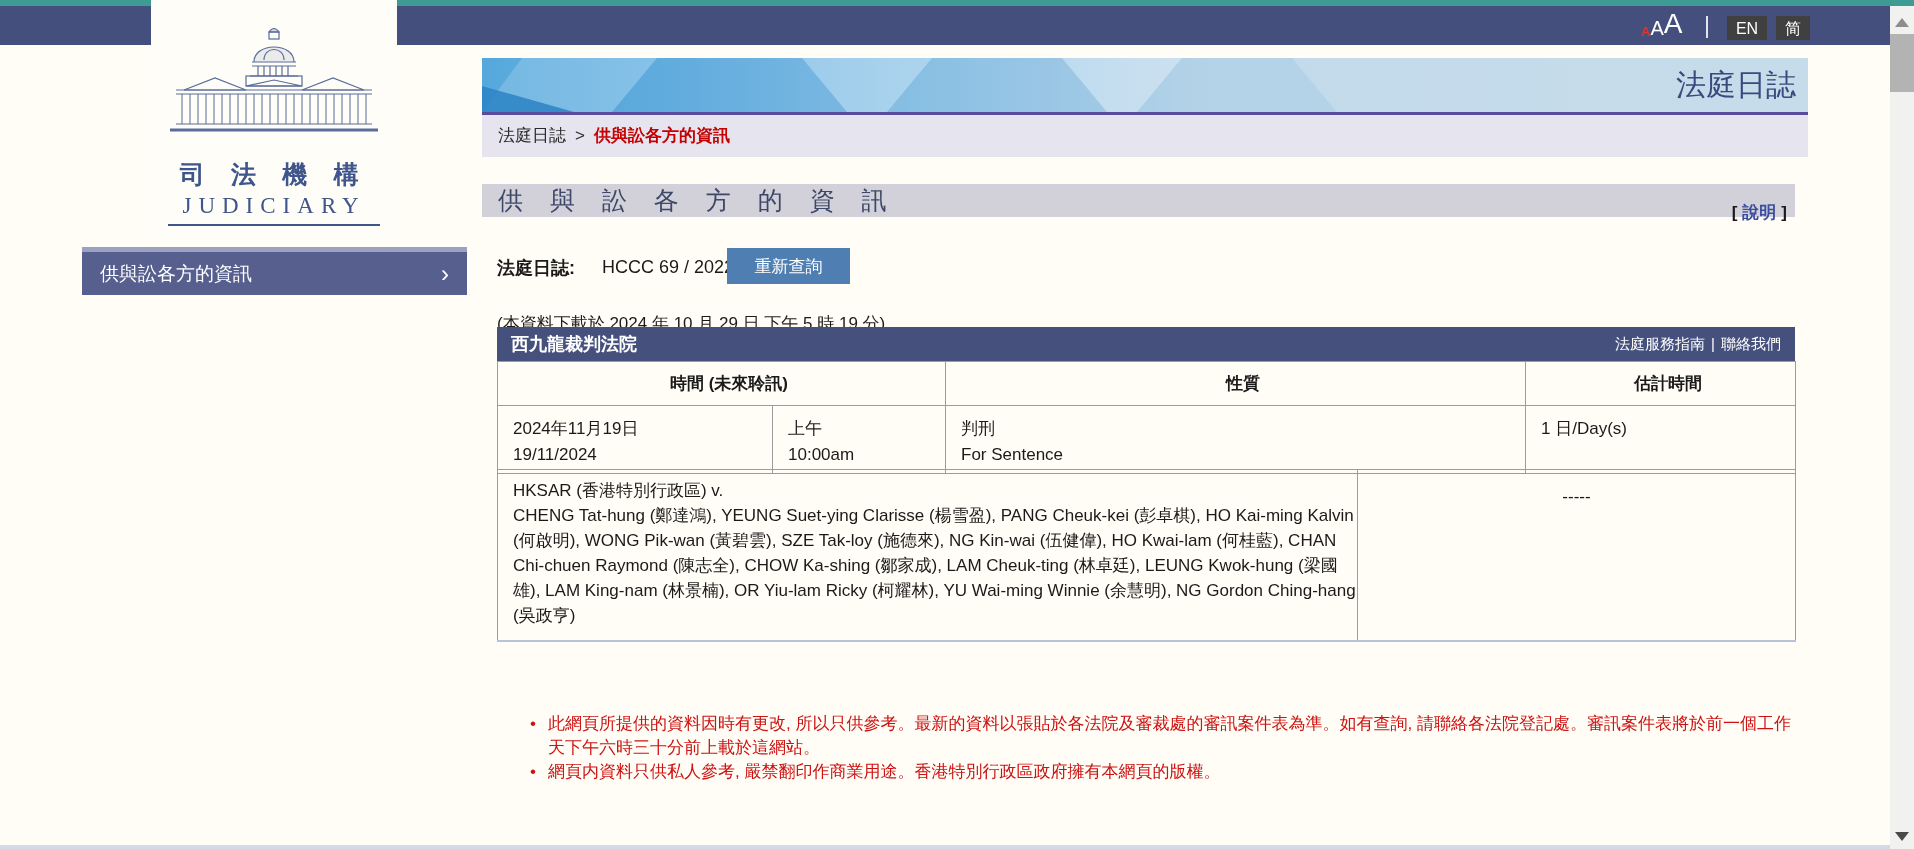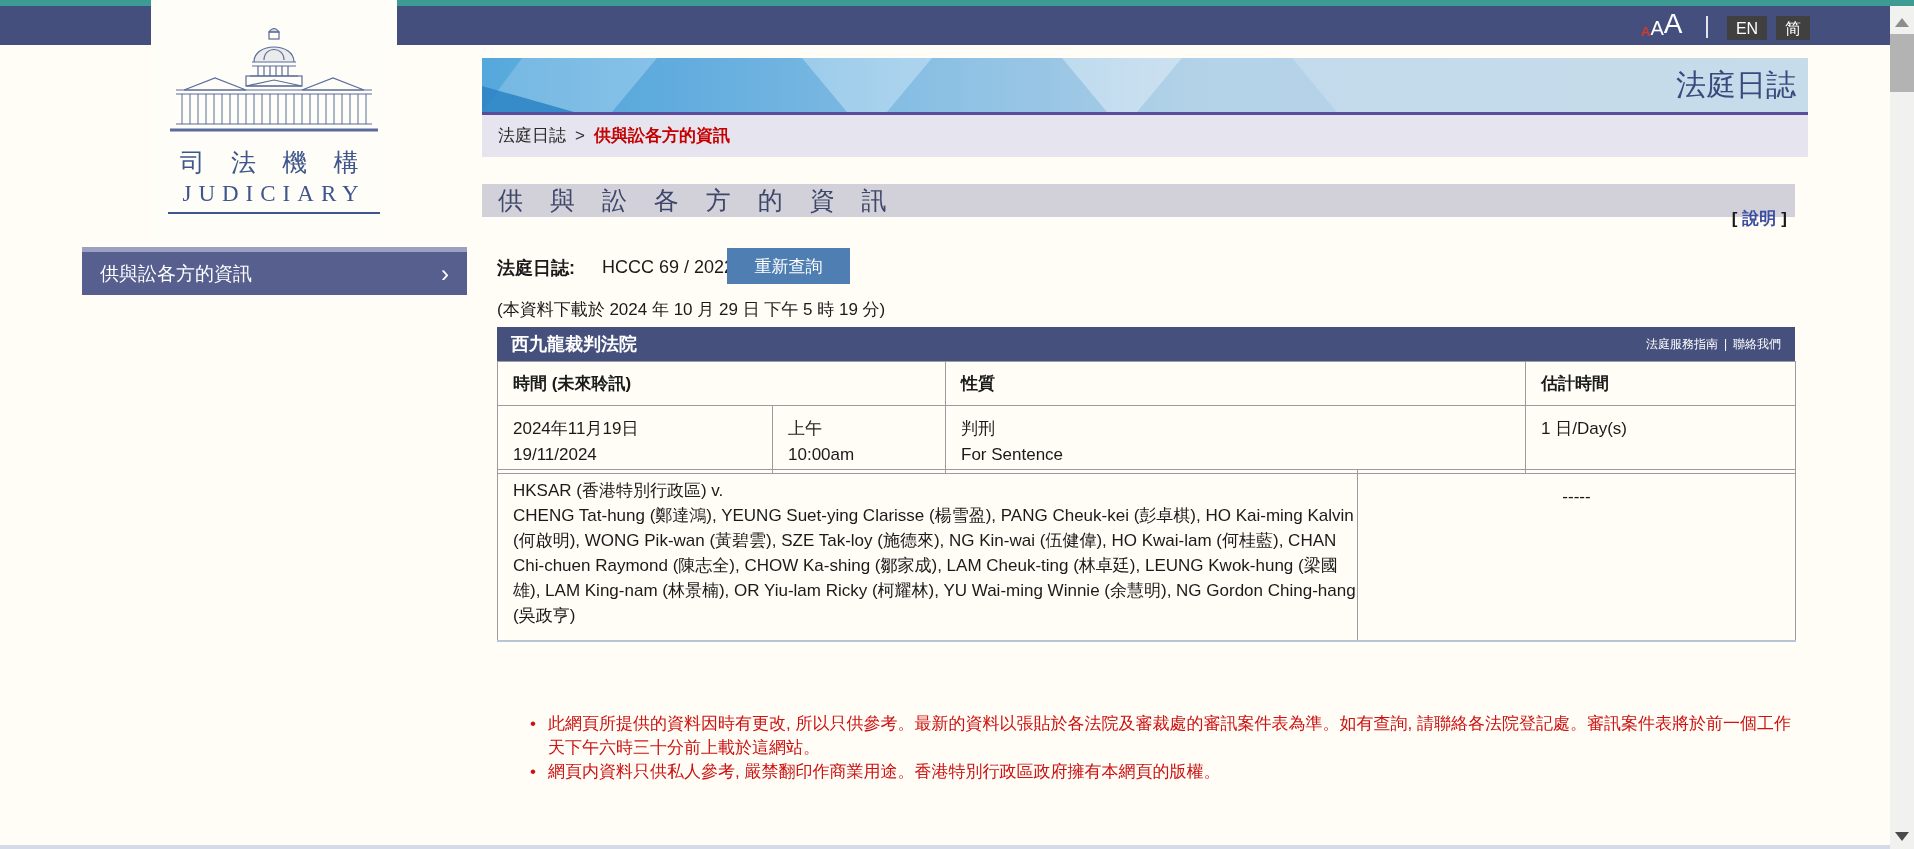--- a/index.html
+++ b/index.html
@@ -26,22 +26,22 @@
   .scrollbar{left:1890px;top:6px;width:24px;height:843px;background:#f1f1ef}
   .sb-up{position:absolute;left:5px;top:12px;width:0;height:0;
     border-left:7px solid transparent;border-right:7px solid transparent;border-bottom:9px solid #8d8d8d}
   .sb-thumb{position:absolute;left:0;top:28px;width:24px;height:58px;background:#b3b3b3}
   .sb-down{position:absolute;left:5px;bottom:8px;width:0;height:0;
     border-left:7px solid transparent;border-right:7px solid transparent;border-top:9px solid #4a4a4a}
 
   
   .logo-box{left:151px;top:0;width:246px;height:242px;background:#fffdf7;text-align:center;cursor:pointer}
   .logo-box svg{margin-top:24px}
-  .logo-cn{font-family:"Liberation Serif",serif;font-size:25px;font-weight:normal;color:#3f568c;
-    letter-spacing:10px;margin-top:0px;white-space:nowrap}
+  .logo-cn{font-family:"Liberation Serif",serif;font-size:25px;font-weight:bold;color:#3f568c;
+    letter-spacing:10px;margin-top:12px;white-space:nowrap}
   .logo-en{font-family:"Liberation Serif",serif;font-size:23px;color:#3f568c;letter-spacing:7px;margin-top:2px;white-space:nowrap}
   .logo-rule{width:212px;margin:5px auto 0;border-top:2px solid #3f568c}
 
   
   .banner{left:482px;top:58px;width:1326px;height:54px;overflow:hidden;
     background:linear-gradient(90deg,#55a8dc 0%,#6fb6e4 15%,#9ccbea 35%,#c2daec 55%,#c7dcea 100%)}
   .shape{position:absolute;left:0;top:0;width:100%;height:100%}
   .sh1{clip-path:polygon(40px 0,175px 0,130px 54px,0px 54px);background:rgba(255,255,255,.18)}
   .sh2{clip-path:polygon(175px 0,320px 0,365px 54px,130px 54px);background:rgba(31,127,192,.16)}
   .sh3{clip-path:polygon(320px 0,450px 0,405px 54px,365px 54px);background:rgba(255,255,255,.20)}
@@ -57,52 +57,52 @@
   .breadcrumb-bar{left:482px;top:115px;width:1326px;height:42px;background:#e6e4ee;
     line-height:42px;padding-left:16px;box-sizing:border-box;font-size:17px}
   .bc-parent{color:#2b2b2b;cursor:pointer}
   .bc-sep{color:#2b2b2b;margin:0 9px}
   .bc-current{color:#c40000;font-weight:bold}
 
   
   .title-bar{left:482px;top:184px;width:1313px;height:33px;background:#d2d1d9}
   .page-title{position:absolute;left:16px;top:0;line-height:33px;font-size:25px;font-weight:normal;
     letter-spacing:10px;color:#3d4769;margin:0;white-space:nowrap}
-  .help{position:absolute;right:8px;top:18px;line-height:33px;font-size:17px;font-weight:bold}
+  .help{position:absolute;right:8px;top:12px;line-height:33px;font-size:17px;font-weight:bold}
   .help .bk{color:#1a1a1a}
   .help .lb{color:#3a4fa0;margin:0 5px;cursor:pointer}
 
   
   .sidebar-item{left:82px;top:247px;width:385px;height:48px;cursor:pointer}
   .sb-topstrip{height:5px;background:#9aa1c1}
   .sb-body{height:43px;background:#575f8e;display:flex;align-items:center;padding:0 18px;color:#fff}
   .sb-label{font-size:19px}
   .sb-chevron{margin-left:auto;font-size:24px;line-height:1}
 
   
   .case-label{left:497px;top:256px;font-size:18px;font-weight:bold}
   .case-value{left:602px;top:257px;font-size:18px}
   .requery-btn{left:727px;top:248px;width:123px;height:36px;background:#4e7eb2;border:0;color:#fff;
     font-family:"Liberation Sans",sans-serif;font-size:17px;cursor:pointer}
-  .dl-note{left:497px;top:298px;font-size:17px}
+  .dl-note{left:497px;top:312px;font-size:17px}
 
   
   .court-bar{left:497px;top:327px;width:1298px;height:34px;background:#45507d;display:flex;
     align-items:center;padding:0 14px;box-sizing:border-box;color:#fff}
   .court-name{font-size:18px;font-weight:bold}
-  .court-links{margin-left:auto;font-size:12px}
+  .court-links{margin-left:auto;font-size:15px}
   .court-links .lnk{cursor:pointer}
   .court-links .sep{margin:0 6px}
 
   
   table{border-collapse:collapse;table-layout:fixed;font-size:17px;color:#1a1a1a;background:transparent}
   .t1{left:497px;top:361px;width:1298px}
   .t2{left:497px;top:469px;width:1298px}
   th,td{border:1px solid #9b9ba1}
-  th{font-weight:bold;text-align:left;padding:10px 0 10px 15px}
+  th{font-weight:bold;text-align:center;padding:10px 0 10px 15px}
   td{vertical-align:top;padding:10px 0 0 15px;line-height:26px}
   .t1 td{height:57px}
   .t2 .parties-cell{padding:8px 0 12px 15px;line-height:25px;height:140px}
   .t2 .judge-cell{text-align:center;padding:14px 0 0 0}
   .t2{border-bottom:2px solid #b7c3d9}
 
   
   .disclaimers{left:530px;top:712px;width:1270px}
   .disclaimers ul{list-style:none;margin:0;padding:0}
   .disclaimers li{display:flex;color:#cc1212;font-size:17px;line-height:24px}

